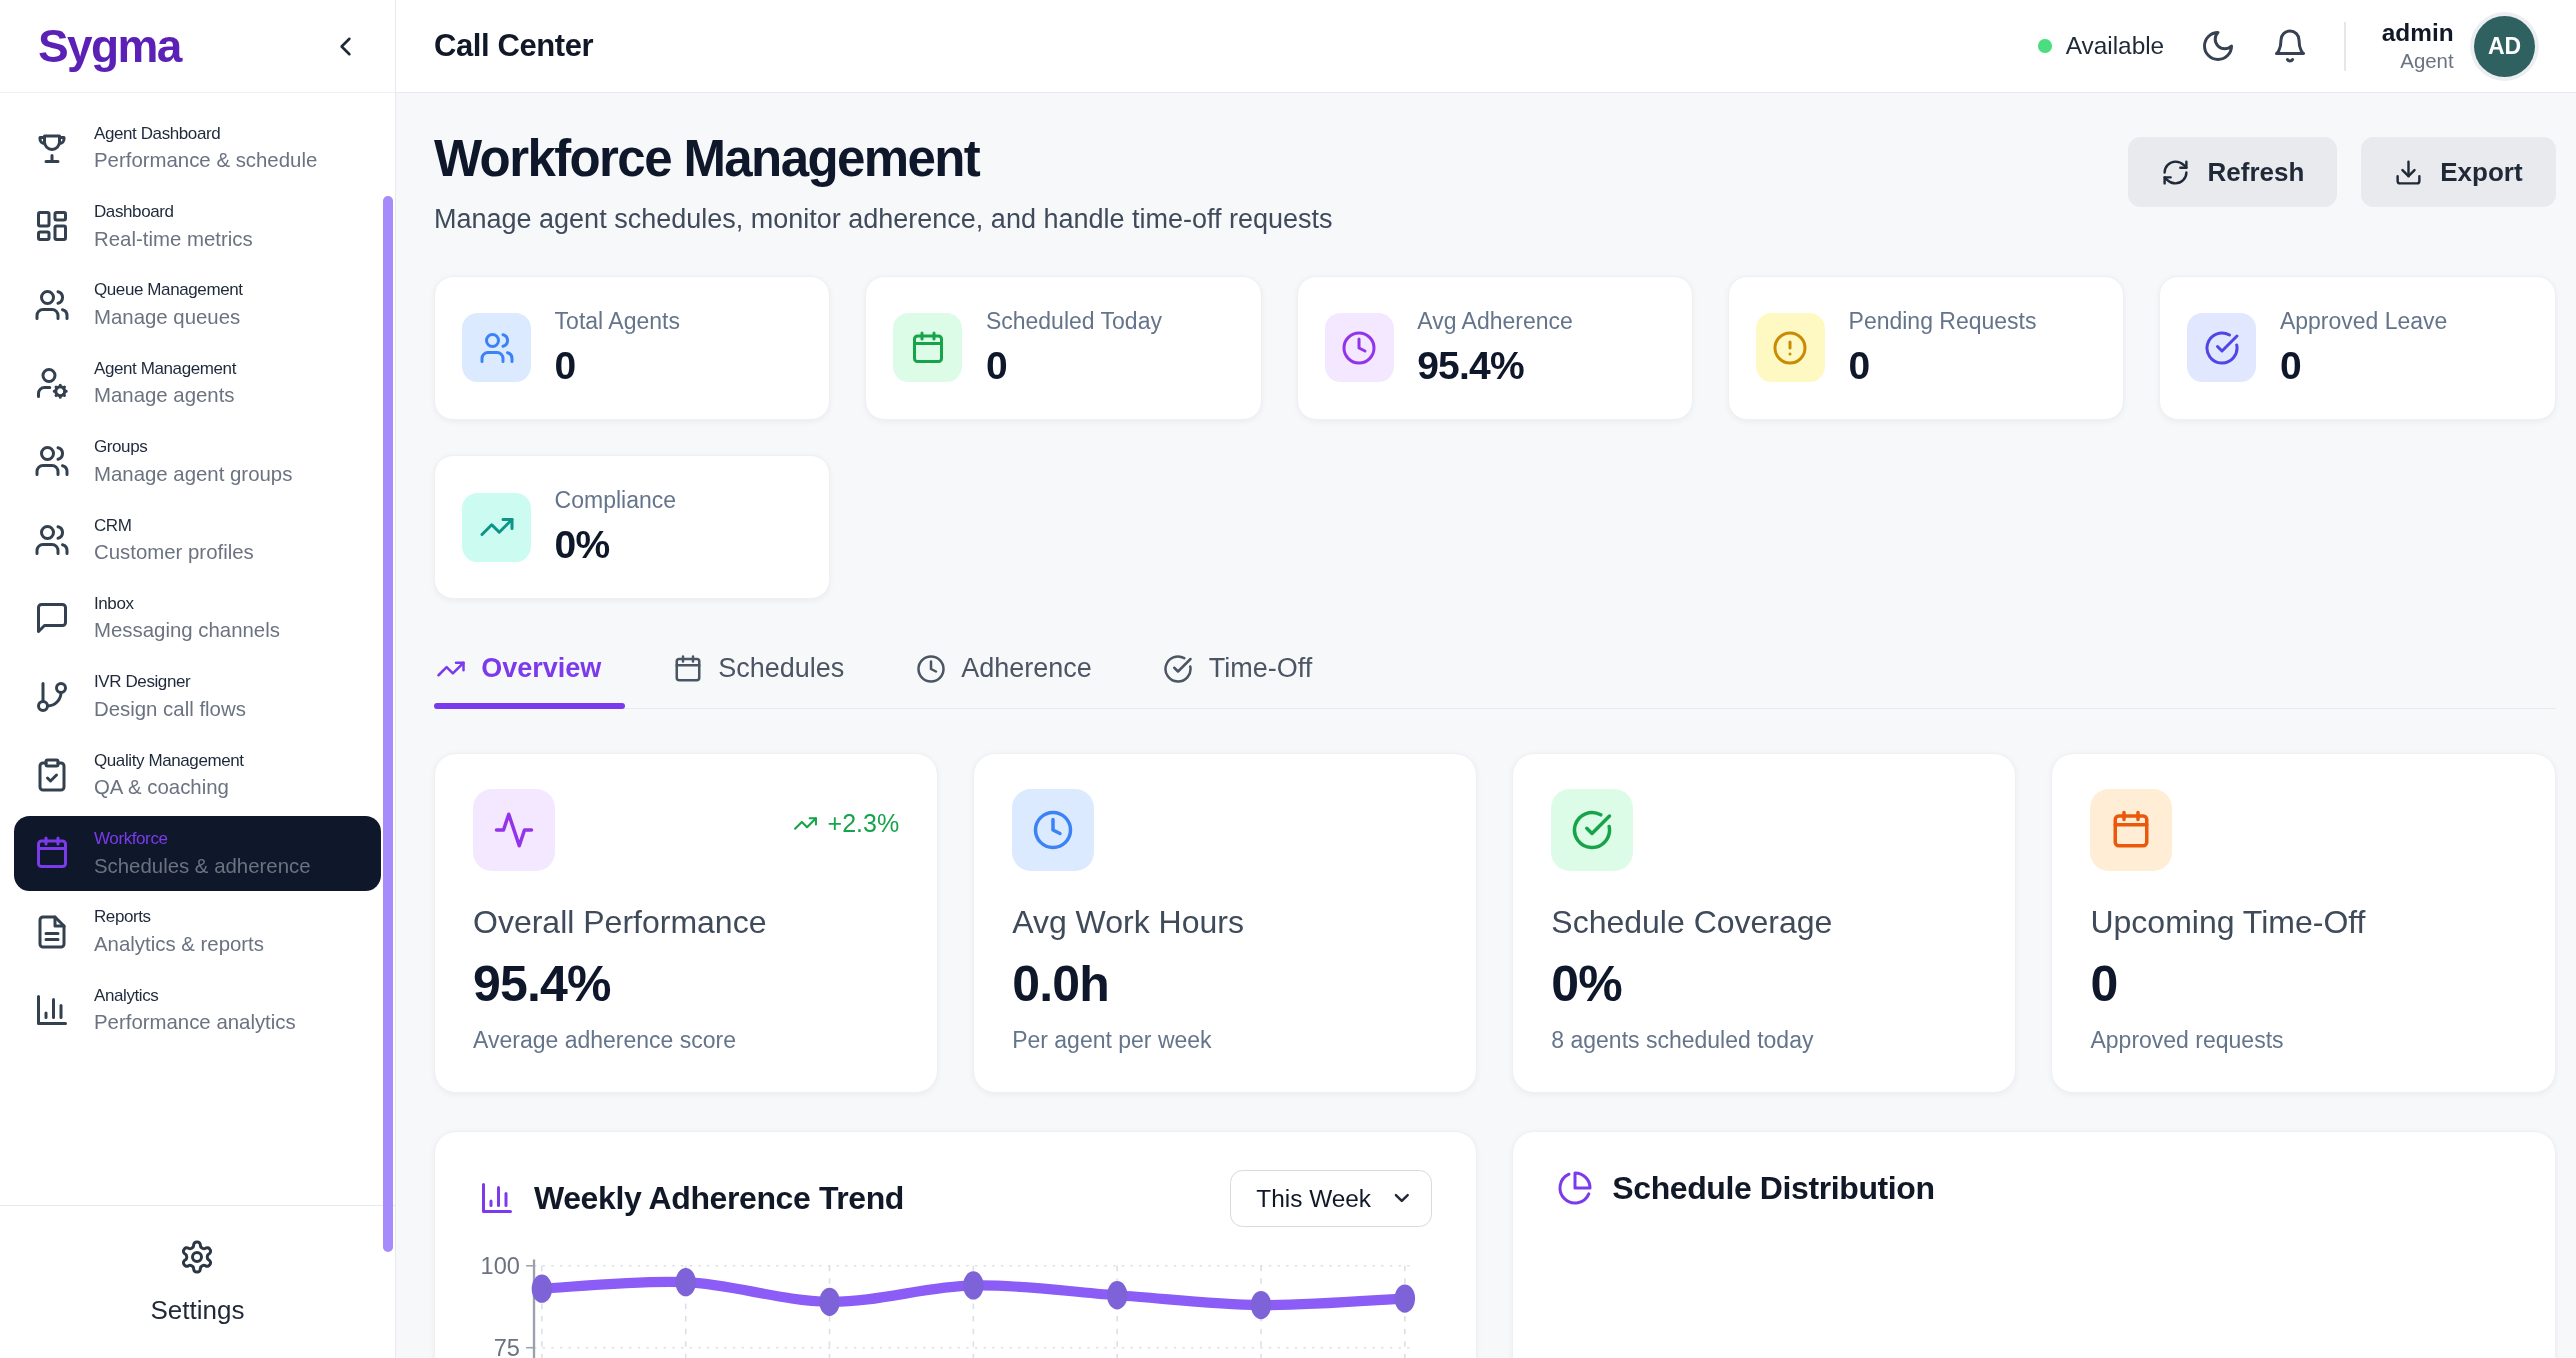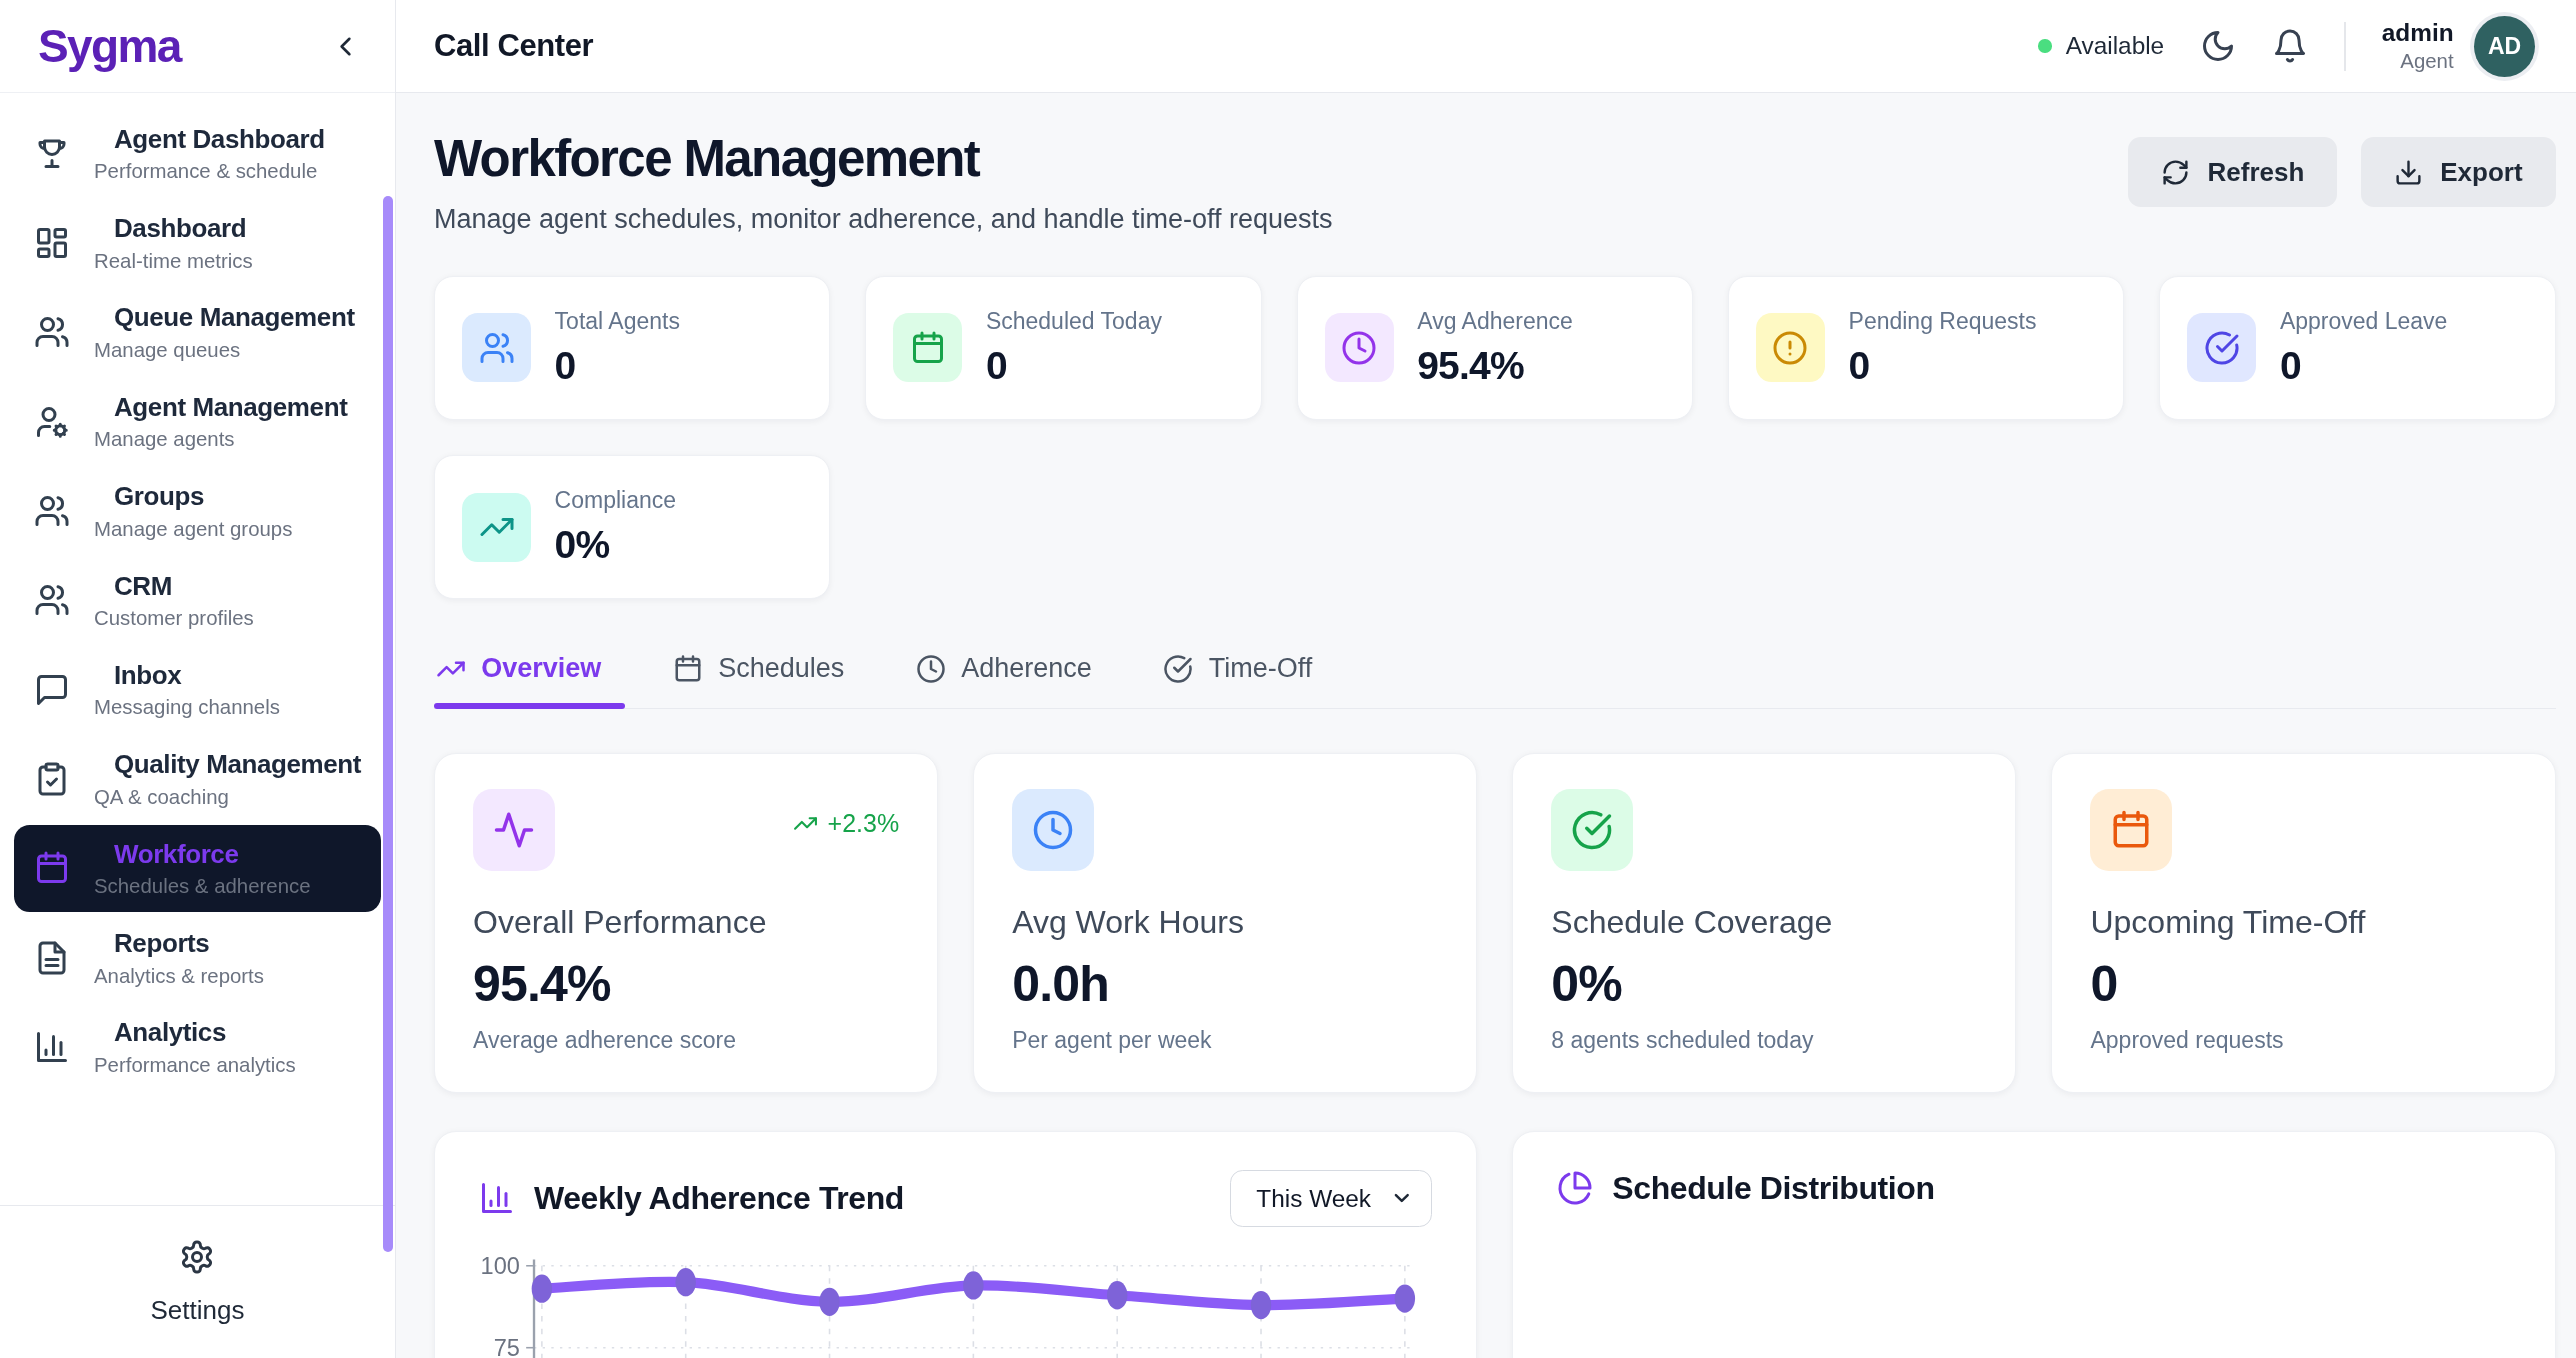--- a/index.html
+++ b/index.html
@@ -9,21 +9,21 @@
 
   
   .sidebar { width:396px; min-width:396px; height:100%; background:#fff; border-right:0.8px solid #e7e9ee; display:flex; flex-direction:column; position:relative; }
   .logo-row { height:93px; min-height:93px; display:flex; align-items:center; justify-content:space-between; padding:0 31px 0 38px; border-bottom:0.8px solid #eef0f4; }
   .logo { font-size:46px; font-weight:800; color:#5b21b6; letter-spacing:-1.6px; }
   .collapse-btn { width:38px; height:38px; display:flex; align-items:center; justify-content:center; color:#1f2937; cursor:pointer; background:none; border:none; }
   .nav { flex:1; padding:17.3px 14px 0 14px; overflow:hidden; }
   .nav-item { display:flex; align-items:center; gap:23.6px; padding:13.4px 20.4px; border-radius:15.7px; margin-bottom:3.1px; cursor:pointer; }
   .nav-item .nicon { width:36px; height:36px; color:#32404f; flex:0 0 auto; }
   .nav-item .ntexts { min-width:0; }
-  .nav-title { font-size:26px; font-weight:700; color:#1e293b; letter-spacing:-0.4px; white-space:nowrap;margin-left:20px; }
+  .nav-title { font-size:17px; font-weight:400; color:#1e293b; letter-spacing:-0.4px; white-space:nowrap; }
   .nav-sub { font-size:20.4px; color:#6b7280; margin-top:5.5px; white-space:nowrap; }
   .nav-item.active { background:#0f172a; }
   .nav-item.active .nicon { color:#7c3aed; }
   .nav-item.active .nav-title { color:#7c3aed; }
   .scroll-thumb { position:absolute; right:1.6px; top:196px; width:10.2px; height:1056px; border-radius:5.5px; background:#a78bfa; }
   .sidebar-footer { border-top:0.8px solid #e7e9ee; padding:33px 0; display:flex; justify-content:center; align-items:center; }
   .settings-row { display:flex; align-items:center; gap:20.4px; font-size:26px; font-weight:500; color:#1f2937; cursor:pointer;flex-direction:column; }
   .settings-row .sicon { width:36px; height:36px; color:#2b3644; }
 
   
@@ -171,20 +171,31 @@
         </span>
       <span class="ntexts"><span class="nav-title">CRM</span><div class="nav-sub">Customer profiles</div></span>
     </div>
     <div class="nav-item">
       <span class="nicon">
           <svg viewBox="0 0 24 24" fill="none" stroke="currentColor" stroke-width="2" stroke-linecap="round" stroke-linejoin="round">
             <path d="M21 15a2 2 0 0 1-2 2H7l-4 4V5a2 2 0 0 1 2-2h14a2 2 0 0 1 2 2z"></path>
           </svg>
         </span>
       <span class="ntexts"><span class="nav-title">Inbox</span><div class="nav-sub">Messaging channels</div></span>
+    </div>
+    <div class="nav-item">
+      <span class="nicon">
+          <svg viewBox="0 0 24 24" fill="none" stroke="currentColor" stroke-width="2" stroke-linecap="round" stroke-linejoin="round">
+            <line x1="6" y1="3" x2="6" y2="15"></line>
+            <circle cx="18" cy="6" r="3"></circle>
+            <circle cx="6" cy="18" r="3"></circle>
+            <path d="M18 9a9 9 0 0 1-9 9"></path>
+          </svg>
+        </span>
+      <span class="ntexts"><span class="nav-title">IVR Designer</span><div class="nav-sub">Design call flows</div></span>
     </div>
     <div class="nav-item">
       <span class="nicon">
           <svg viewBox="0 0 24 24" fill="none" stroke="currentColor" stroke-width="2" stroke-linecap="round" stroke-linejoin="round">
             <rect x="8" y="2" width="8" height="4" rx="1"></rect>
             <path d="M16 4h2a2 2 0 0 1 2 2v14a2 2 0 0 1-2 2H6a2 2 0 0 1-2-2V6a2 2 0 0 1 2-2h2"></path>
             <path d="m9 14 2 2 4-4"></path>
           </svg>
         </span>
       <span class="ntexts"><span class="nav-title">Quality Management</span><div class="nav-sub">QA &amp; coaching</div></span>

